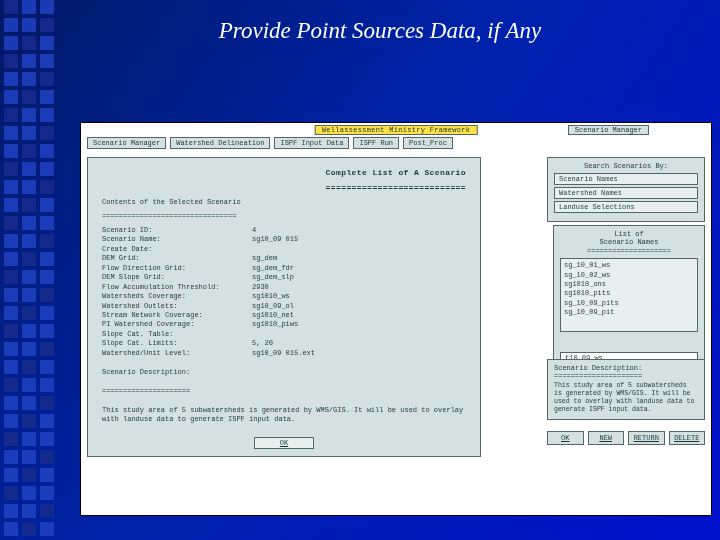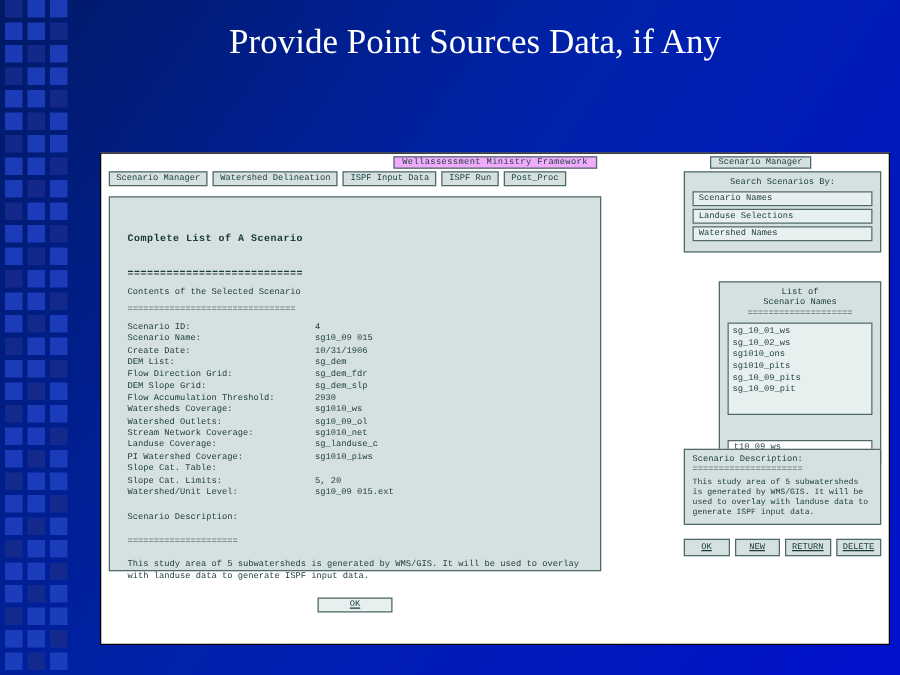--- a/index.html
+++ b/index.html
@@ -36,42 +36,43 @@
     opacity: 0.9;
   }
   .deco-col .sq.dk { background: #152a8c; }
   .slide-title {
     position: absolute;
     top: 18px;
     left: 60px;
     right: 20px;
     text-align: center;
     color: #fff;
-    font-size: 28px;
+    font-size: 23px;
     line-height: 1.15;
     font-weight: 400;
+    font-style: italic;
   }
   .screenshot {
     position: absolute;
     left: 80px;
     top: 122px;
     width: 632px;
     height: 394px;
     background: #fff;
     border: 1px solid #000;
     font-family: "Courier New", monospace;
     font-size: 7px;
     color: #1a3a3a;
   }
   .win-title {
     position: absolute;
     top: 2px;
     left: 50%;
     transform: translateX(-50%);
-    background: #f0abfc;
+    background: #fde047;
     border: 1px solid #506868;
     padding: 0 6px;
     font-size: 7px;
     letter-spacing: 0.3px;
   }
   .top-tabs {
     position: absolute;
     top: 14px;
     left: 6px;
     display: flex;
@@ -97,26 +98,25 @@
     position: absolute;
     left: 6px;
     top: 34px;
     width: 394px;
     height: 300px;
     border: 1px solid #506868;
     background: #d5e0e0;
     padding: 10px 14px;
   }
   .left-panel .panel-heading {
-    text-align: left;
+    text-align: right;
     font-size: 8px;
     font-weight: bold;
     margin-bottom: 6px;
     letter-spacing: 0.4px;
-    margin-top: 19px;
   }
   .left-panel .sub {
     font-size: 7px;
     margin-bottom: 6px;
   }
   .left-panel .list-row {
     display: flex;
     font-size: 7px;
     line-height: 1.35;
   }
@@ -134,21 +134,21 @@
     text-align: center;
     border: 1px solid #506868;
     background: #e8efef;
     font-size: 7px;
     padding: 1px 0;
     cursor: pointer;
   }
   .right-box1 {
     position: absolute;
     right: 6px;
-    top: 14px;
+    top: 34px;
     width: 158px;
     border: 1px solid #506868;
     background: #d5e0e0;
     padding: 4px 6px 6px;
   }
   .right-box1 .hd {
     text-align: center;
     font-size: 7px;
     margin-bottom: 3px;
   }
@@ -157,21 +157,21 @@
     background: #e8efef;
     font-size: 7px;
     padding: 1px 4px;
     margin-bottom: 2px;
     cursor: pointer;
   }
   .right-box2 {
     position: absolute;
     right: 6px;
     top: 102px;
-    width: 130px;
+    width: 152px;
     border: 1px solid #506868;
     background: #d5e0e0;
     padding: 4px 6px 6px;
   }
   .right-box2 .hd {
     text-align: center;
     font-size: 7px;
     line-height: 1.2;
     margin-bottom: 3px;
   }
@@ -414,24 +414,23 @@
           <div class="list-row">
             <span class="k">Scenario ID:</span>
             <span class="v">4</span>
           </div>
           <div class="list-row">
             <span class="k">Scenario Name:</span>
             <span class="v">sg10_09 015</span>
           </div>
           <div class="list-row">
             <span class="k">Create Date:</span>
-            <span class="v">10/31/1906</span>
-          </div>
-          <div class="list-row">
-            <span class="k">DEM List:</span>
+          </div>
+          <div class="list-row">
+            <span class="k">DEM Grid:</span>
             <span class="v">sg_dem</span>
           </div>
           <div class="list-row">
             <span class="k">Flow Direction Grid:</span>
             <span class="v">sg_dem_fdr</span>
           </div>
           <div class="list-row">
             <span class="k">DEM Slope Grid:</span>
             <span class="v">sg_dem_slp</span>
           </div>
@@ -443,24 +442,20 @@
             <span class="k">Watersheds Coverage:</span>
             <span class="v">sg1010_ws</span>
           </div>
           <div class="list-row">
             <span class="k">Watershed Outlets:</span>
             <span class="v">sg10_09_ol</span>
           </div>
           <div class="list-row">
             <span class="k">Stream Network Coverage:</span>
             <span class="v">sg1010_net</span>
-          </div>
-          <div class="list-row">
-            <span class="k">Landuse Coverage:</span>
-            <span class="v">sg_landuse_c</span>
           </div>
           <div class="list-row">
             <span class="k">PI Watershed Coverage:</span>
             <span class="v">sg1010_piws</span>
           </div>
           <div class="list-row">
             <span class="k">Slope Cat. Table:</span>
           </div>
           <div class="list-row">
             <span class="k">Slope Cat. Limits:</span>
@@ -475,22 +470,22 @@
       <div class="desc">Scenario Description:</div>
       <div class="desc">=====================</div>
       <div class="desc">This study area of 5 subwatersheds is generated by WMS/GIS. It will be used to overlay with landuse data to generate ISPF input data.</div>
 
       <div class="ok-btn underline">OK</div>
     </div>
 
     <div class="right-box1">
       <div class="hd">Search Scenarios By:</div>
       <div class="r-item">Scenario Names</div>
+      <div class="r-item">Watershed Names</div>
       <div class="r-item">Landuse Selections</div>
-      <div class="r-item">Watershed Names</div>
     </div>
 
     <div class="right-box2">
       <div class="hd">
         <span>List of</span><br>
         <span>Scenario Names</span><br>
         <span>====================</span>
       </div>
       <div class="scroll" id="scen-list">
           <div>sg_10_01_ws</div>

